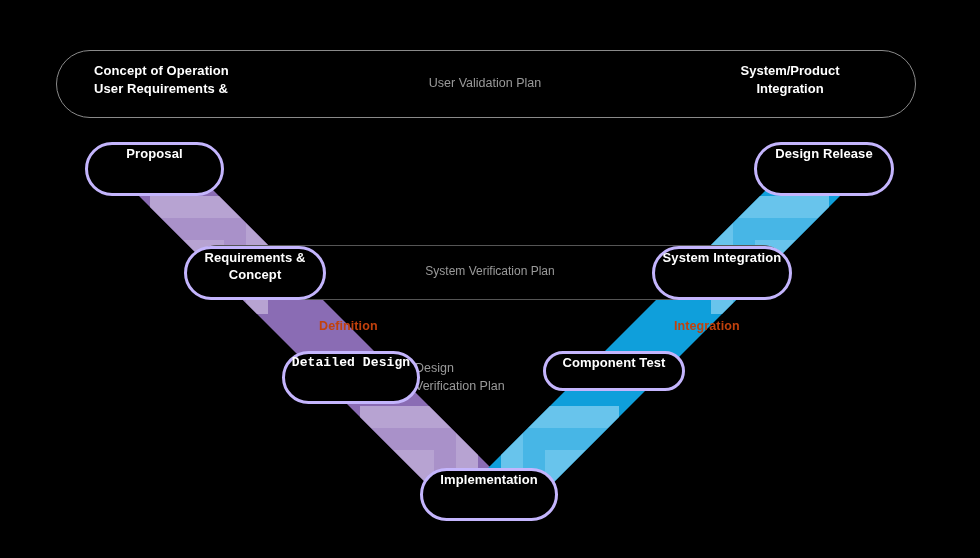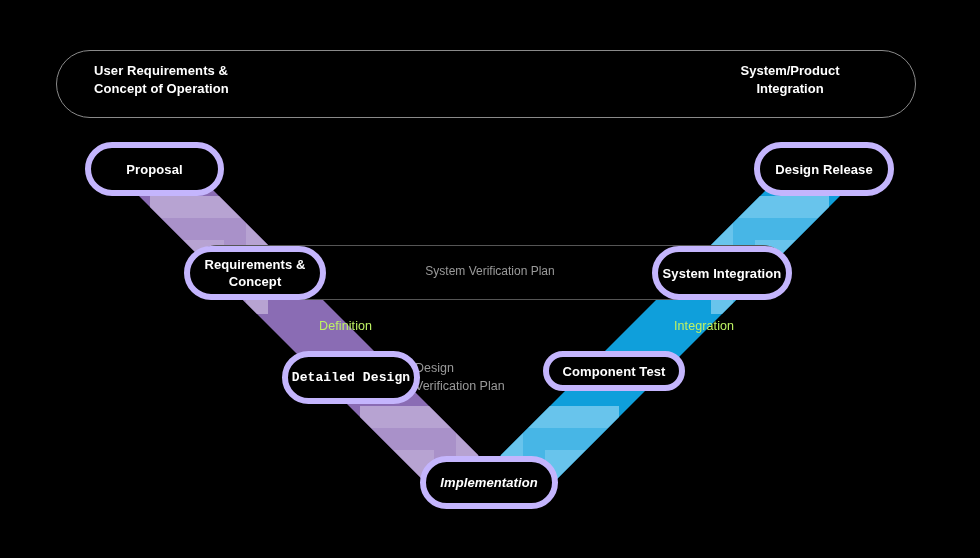--- a/index.html
+++ b/index.html
@@ -101,48 +101,47 @@
     width: 150px;
     text-align: left;
     color: #9a9a9a;
     font-size: 12.5px;
     line-height: 18px;
   }
 
   
   .pill {
     position: absolute;
-    border: 6px solid #c4b5fd;
+    border: 3px solid #c4b5fd;
     border-radius: 100px;
     background: #000000;
     color: #ffffff;
     font-size: 13px;
     font-weight: bold;
     display: flex;
-    align-items: center;
     justify-content: center;
     text-align: center;
     box-sizing: border-box;
     line-height: 17px;
     letter-spacing: 0.1px;
   }
   .pill-proposal     { left: 85px;  top: 142px; width: 139px; height: 54px; }
   .pill-design-rel   { left: 754px; top: 142px; width: 140px; height: 54px; }
   .pill-req-concept  { left: 184px; top: 246px; width: 142px; height: 54px; }
   .pill-sys-integ    { left: 652px; top: 246px; width: 140px; height: 54px; }
   .pill-det-design   { left: 282px; top: 351px; width: 138px; height: 53px; font-family: Liberation Mono, monospace; }
   .pill-comp-test    { left: 543px; top: 351px; width: 142px; height: 40px; }
-  .pill-implement    { left: 420px; top: 456px; width: 138px; height: 53px; font-style: italic; }
+  .pill-implement    { left: 420px; top: 468px; width: 138px; height: 53px; }
 
   
   .band-label {
     position: absolute;
     font-size: 12.5px;
-    font-weight: normal;
-    color: #bef264;
+    font-weight: bold;
+    color: #c2410c;
     letter-spacing: 0.1px;
     padding-left: 38px;
   }
   .label-definition  { left: 281px; top: 319px; }
   .label-integration { left: 636px; top: 319px; }
 </style>
 </head>
 <body>
 
 <div id="stage">
@@ -185,23 +184,24 @@
         <path d="M 619,406 L 501,406 L 501,524 L 523,524 L 523,428 L 619,428 Z" fill="#68c4ec"></path>
         <path d="M 619,450 L 545,450 L 545,524 L 567,524 L 567,472 L 619,472 Z" fill="#68c4ec"></path>
         <path d="M 619,428 L 523,428 L 523,524 L 545,524 L 545,450 L 619,450 Z" fill="#47b6e6"></path>
         <path d="M 619,472 L 567,472 L 567,524 L 619,524 Z" fill="#47b6e6"></path>
       </g>
     </g>
   </svg>
 
   <div class="top-bar"></div>
   <div class="top-left-label">
+    <div>Concept of Operation</div>
     <div>User Requirements &amp;</div>
-    <div>Concept of Operation</div>
-  </div>
+  </div>
+  <div class="top-center-label">User Validation Plan</div>
   <div class="top-right-label">
     <div>System/Product</div>
     <div>Integration</div>
   </div>
 
   <div class="mid-bar"></div>
   <div class="mid-bar-label">System Verification Plan</div>
 
   <div class="dvp-label">
     <div>Design</div>

